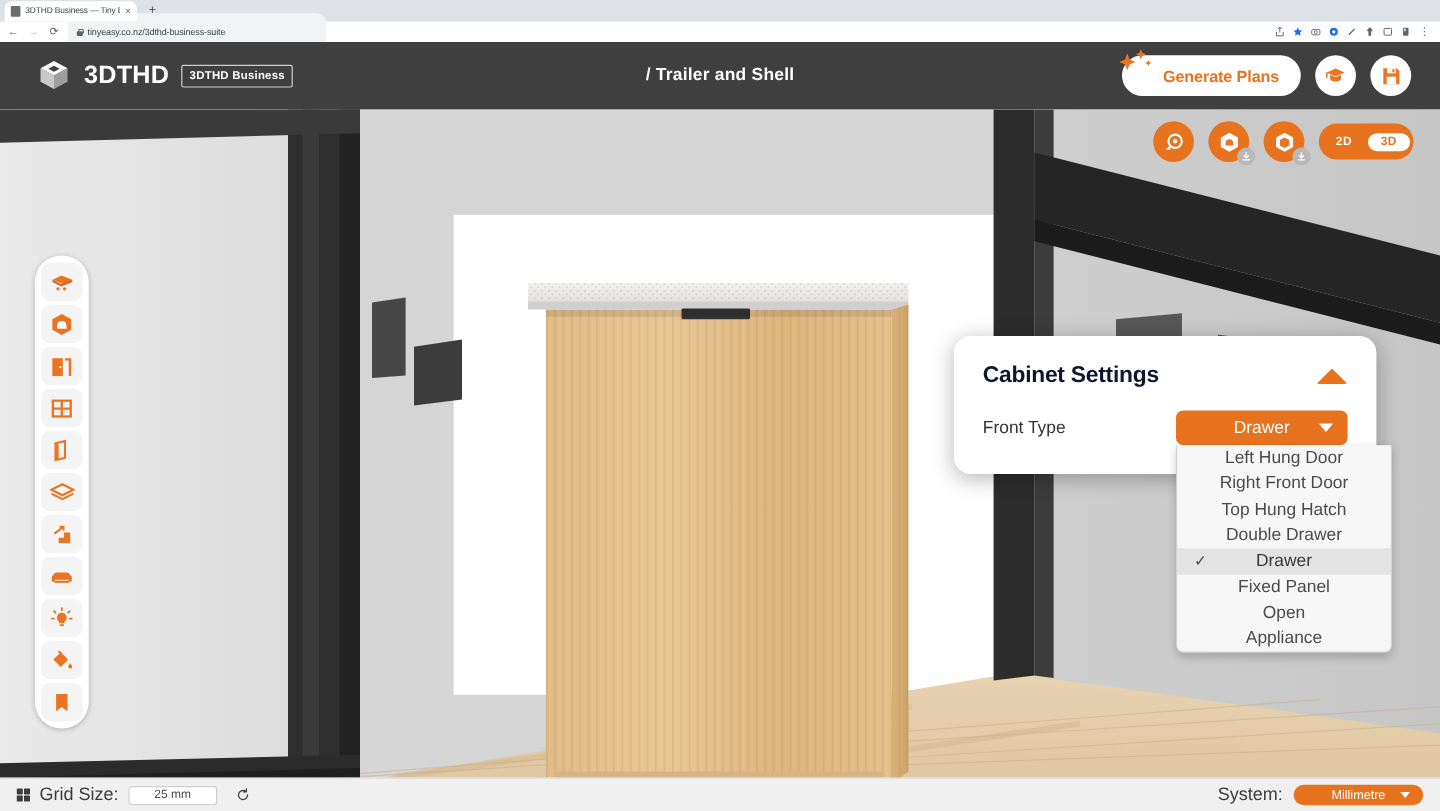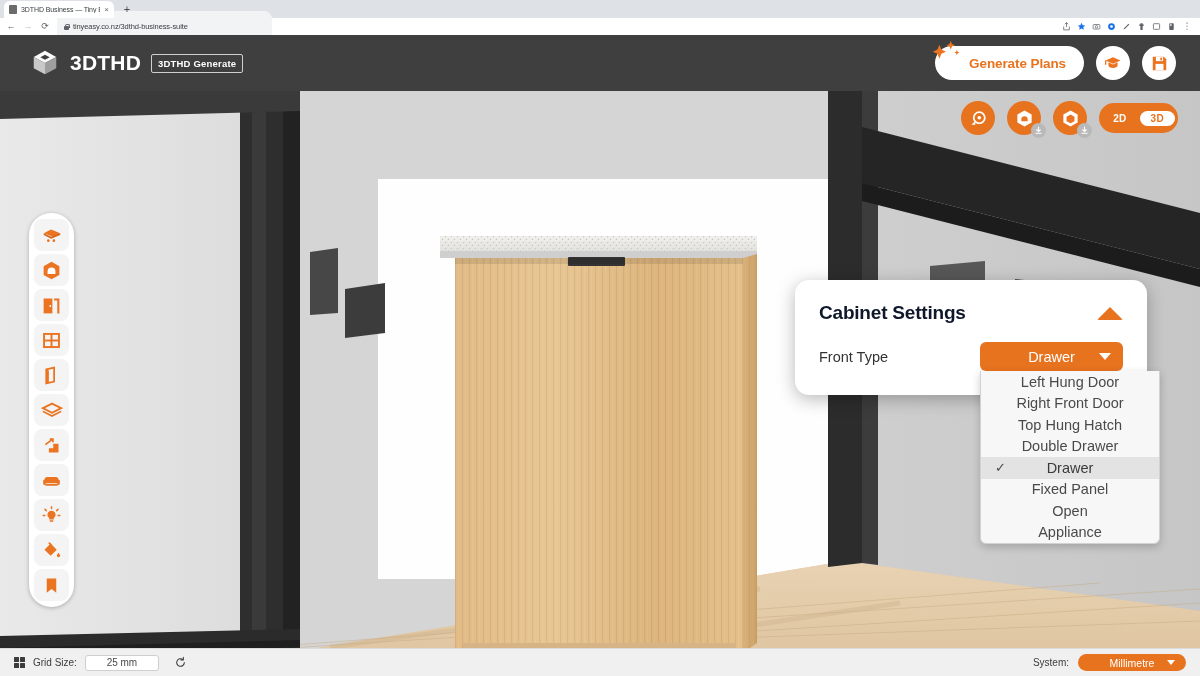--- a/index.html
+++ b/index.html
@@ -159,21 +159,21 @@
   .opt .check { position: absolute; left: 14px; font-size: 13px; color: #4a4a4a; }
 
   
   .statusbar {
     position: absolute; left: 0; bottom: 0; width: 1200px; height: 28px;
     background: #f0f0f0; display: flex; align-items: center;
     padding: 0 14px; z-index: 40; border-top: 1px solid #dcdcdc;
   }
   .grid-icon { width: 11px; height: 11px; display: grid; grid-template-columns: 1fr 1fr; grid-template-rows: 1fr 1fr; gap: 1.5px; }
   .grid-icon i { background: #3c3c3c; border-radius: .5px; }
-  .status-label { font-size: 10px; color: #3c3c3c; margin-left: 8px; }
+  .status-label { font-size: 15px; color: #3c3c3c; margin-left: 8px; }
   .grid-input {
     margin-left: 8px; width: 74px; height: 16px; background: #fff;
     border: 1px solid #cfcfcf; border-radius: 3px;
     font-size: 10px; color: #4a4a4a; display: flex;
     align-items: center; justify-content: center;
   }
   .reset-btn { margin-left: 14px; width: 16px; height: 16px; display: flex; align-items: center; justify-content: center; }
   .status-right { margin-left: auto; display: flex; align-items: center; gap: 9px; }
   .sys-select {
     width: 108px; height: 17px; background: #e8731f; border-radius: 9px;
@@ -518,22 +518,23 @@
 
   <div class="appbar">
     <div class="brand">
       <svg width="30" height="30" viewBox="0 0 32 32">
         <path d="M16 3l12 6.5L16 16 4 9.5z" fill="#fafafa"></path>
         <path d="M4 9.5L16 16v12L4 21.5z" fill="#c9c9c9"></path>
         <path d="M28 9.5L16 16v12l12-6.5z" fill="#9e9e9e"></path>
         <path d="M16 7.2l5 2.6-5 2.7-5-2.7z" fill="#3f3f3f"></path>
       </svg>
       <span class="brand-name">3DTHD</span>
-      <span class="brand-badge">3DTHD Generate</span>
-    </div>
+      <span class="brand-badge">3DTHD Business</span>
+    </div>
+    <div class="appbar-title">/ Trailer and Shell</div>
     <div class="appbar-right">
       <div class="gen-btn">
         <svg class="sparkles" viewBox="0 0 40 36">
           <path d="M13 6l2.1 5.2L20 13.4l-4.9 2.2L13 20.8l-2.1-5.2L6 13.4l4.9-2.2z" fill="#ea7421"></path>
           <path d="M25 2l1.3 3.2L29.5 6.6l-3.2 1.3L25 11.2l-1.3-3.3L20.5 6.6l3.2-1.4z" fill="#ea7421"></path>
           <path d="M31.5 11.5l.8 2 2 .8-2 .8-.8 2-.8-2-2-.8 2-.8z" fill="#ea7421"></path>
         </svg>
         <span>Generate Plans</span>
       </div>
       <div class="round-btn">

